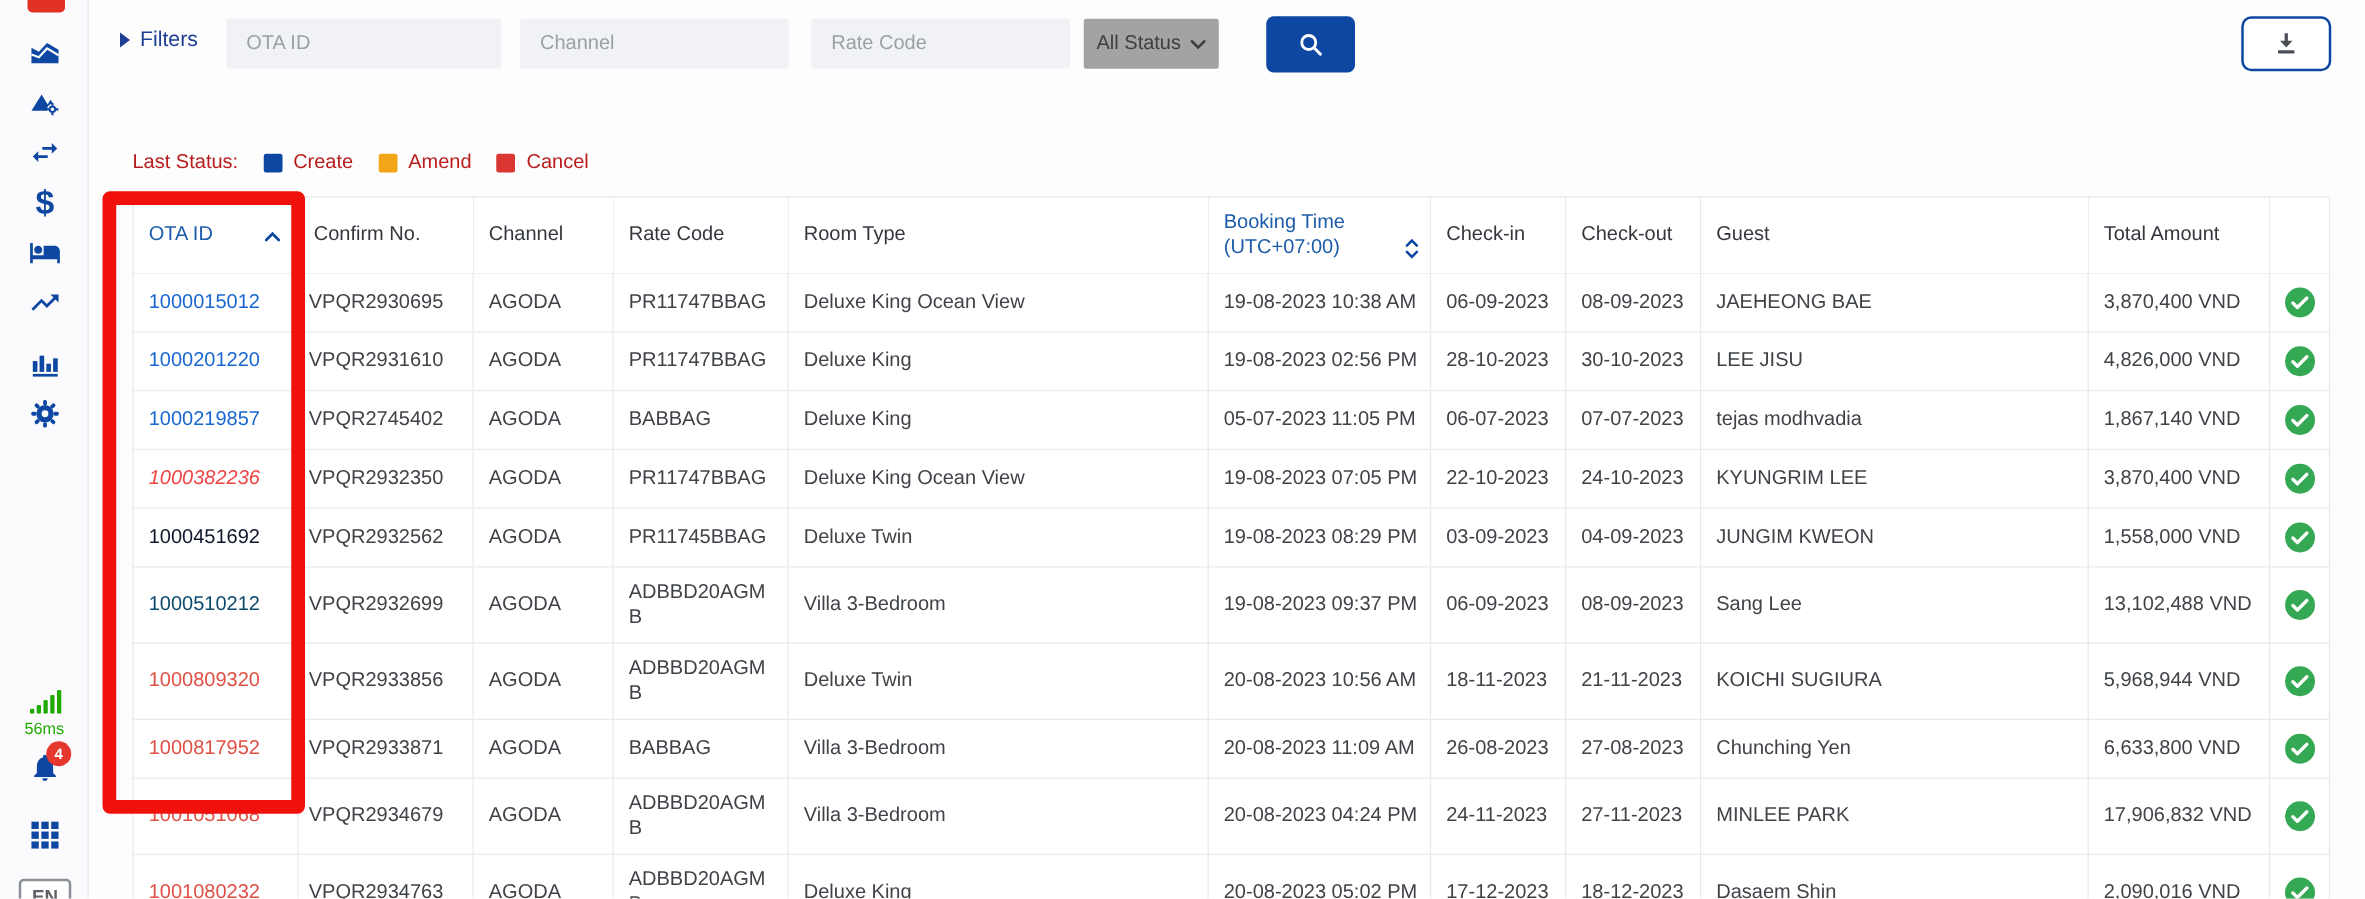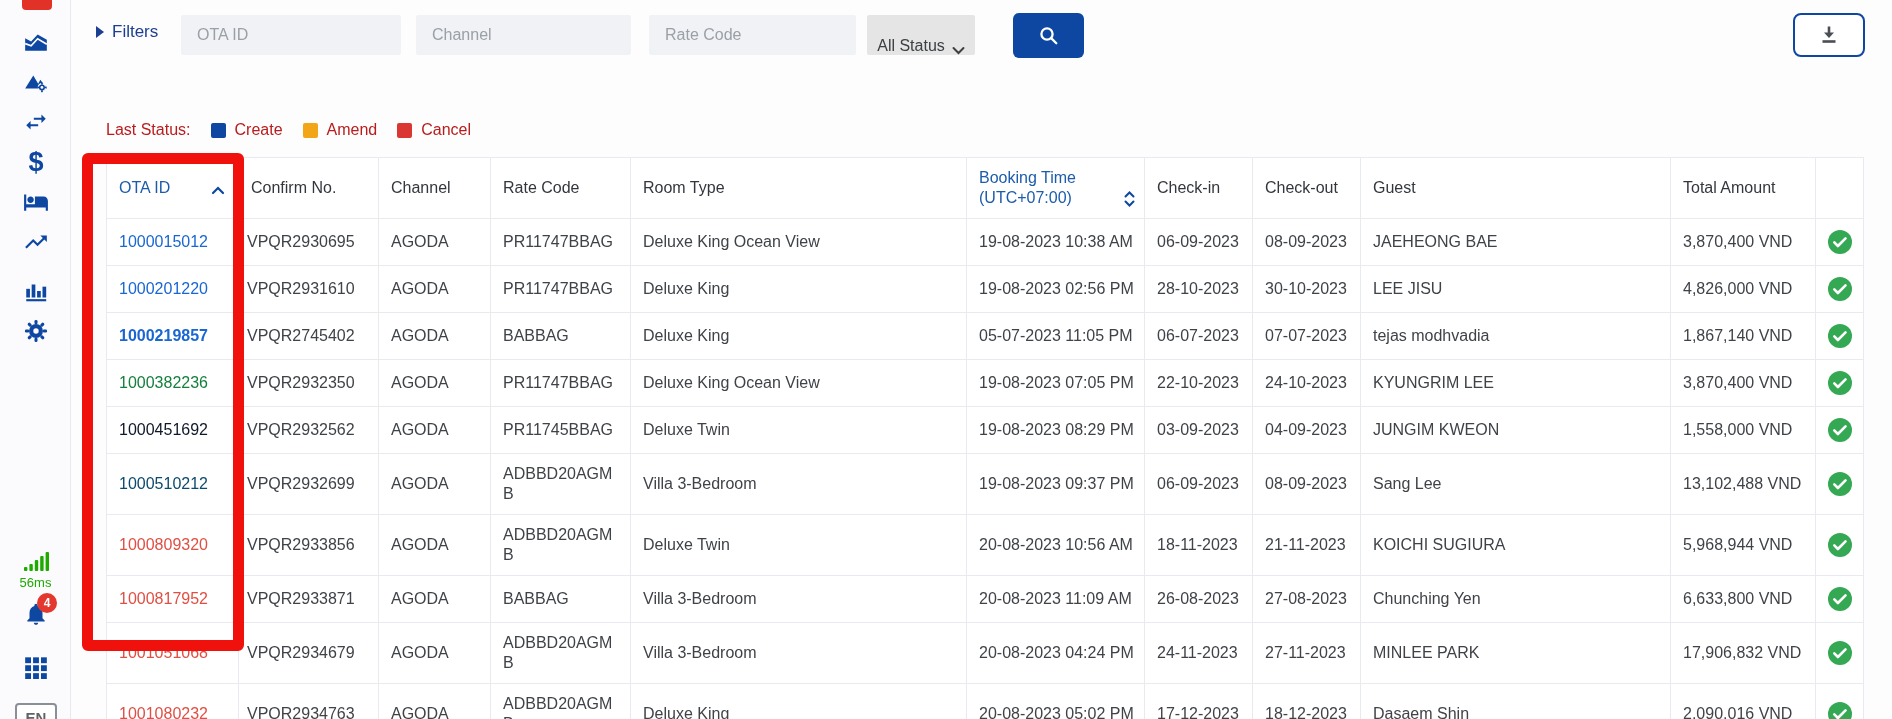--- a/index.html
+++ b/index.html
@@ -44,22 +44,22 @@
   .filter-input {
     position:absolute; top:15px; height:40px; background:#f1f2f6; border:none; outline:none;
     border-radius:2px; padding:0 16px; font-size:16px; color:#3f4348;
     font-family:"Liberation Sans",sans-serif;
   }
   .filter-input::placeholder { color:#9aa0a6; }
   .f-ota { left:181px; width:220px; }
   .f-channel { left:416px; width:215px; }
   .f-rate { left:649px; width:207px; }
   .status-select {
-    position:absolute; left:867px; top:15px; width:108px; height:40px; background:#e5e5e5;
-    border-radius:2px; display:flex; align-items:flex-end; justify-content:center; gap:7px;
+    position:absolute; left:867px; top:15px; width:108px; height:40px; background:#a3a3a3;
+    border-radius:2px; display:flex; align-items:center; justify-content:center; gap:7px;
     font-size:16px; color:#3c4043; cursor:pointer;
   }
   .search-btn {
     position:absolute; left:1013px; top:13px; width:71px; height:45px;
     background:#0d47a1; border:none; border-radius:6px; cursor:pointer;
     display:flex; align-items:center; justify-content:center;
   }
   .download-btn {
     position:absolute; left:1793px; top:13px; width:72px; height:44px;
     background:#fff; border:2px solid #0d47a1; border-radius:8px; cursor:pointer;
@@ -329,41 +329,41 @@
       <td class="c-status">
         <span class="check-badge">
           <svg width="26" height="26" viewBox="0 0 26 26">
                   <circle cx="13" cy="13" r="12" fill="#34a853"></circle>
                   <path d="M7.3 13.4l3.6 3.6 7.6-7.6" fill="none" stroke="#fff" stroke-width="2.6" stroke-linecap="round" stroke-linejoin="round"></path>
                 </svg>
         </span>
       </td>
     </tr>
           <tr>
-      <td class="c-ota"><a class="ota-link" style="color: rgb(25, 103, 210); font-weight: bold;">1000219857</a></td>
+      <td class="c-ota"><a class="ota-link" style="color: rgb(25, 103, 210);">1000219857</a></td>
       <td class="c-confirm">VPQR2745402</td>
       <td>AGODA</td>
       <td class="c-rate">BABBAG</td>
       <td>Deluxe King</td>
       <td class="c-time">05-07-2023 11:05 PM</td>
       <td class="c-date">06-07-2023</td>
       <td class="c-date">07-07-2023</td>
       <td>tejas modhvadia</td>
       <td class="c-amount">1,867,140 VND</td>
       <td class="c-status">
         <span class="check-badge">
           <svg width="26" height="26" viewBox="0 0 26 26">
                   <circle cx="13" cy="13" r="12" fill="#34a853"></circle>
                   <path d="M7.3 13.4l3.6 3.6 7.6-7.6" fill="none" stroke="#fff" stroke-width="2.6" stroke-linecap="round" stroke-linejoin="round"></path>
                 </svg>
         </span>
       </td>
     </tr>
           <tr>
-      <td class="c-ota"><a class="ota-link" style="color: #15803d;">1000382236</a></td>
+      <td class="c-ota"><a class="ota-link" style="color: #ef4444; font-style: italic;">1000382236</a></td>
       <td class="c-confirm">VPQR2932350</td>
       <td>AGODA</td>
       <td class="c-rate">PR11747BBAG</td>
       <td>Deluxe King Ocean View</td>
       <td class="c-time">19-08-2023 07:05 PM</td>
       <td class="c-date">22-10-2023</td>
       <td class="c-date">24-10-2023</td>
       <td>KYUNGRIM LEE</td>
       <td class="c-amount">3,870,400 VND</td>
       <td class="c-status">

